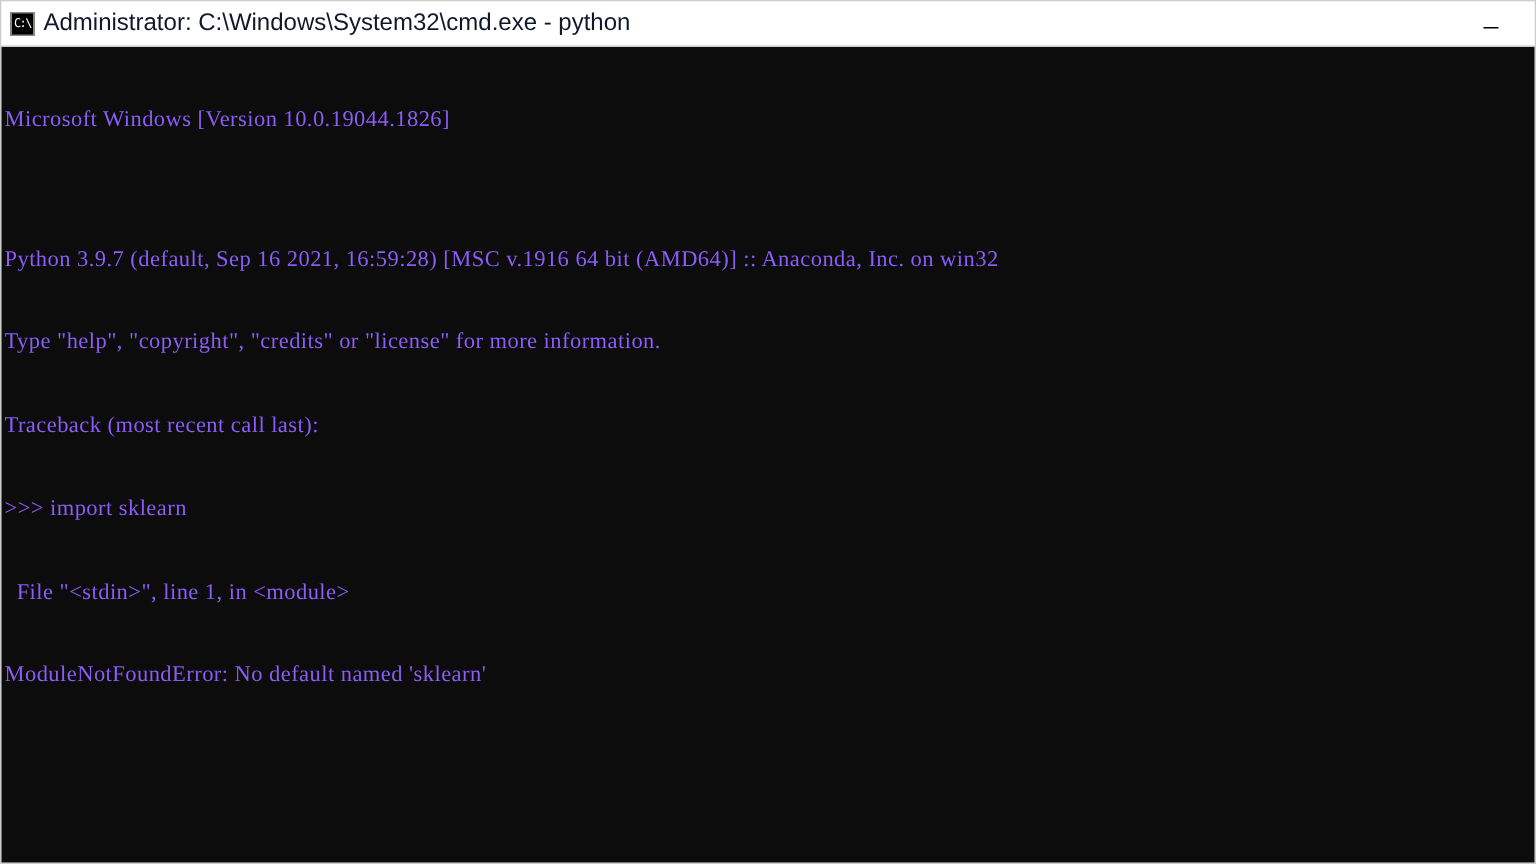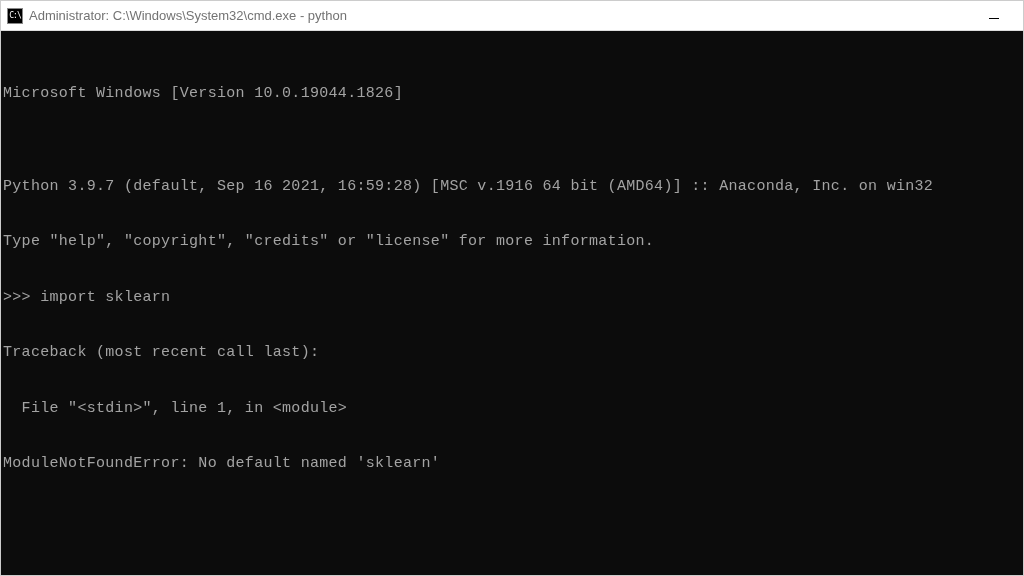--- a/index.html
+++ b/index.html
@@ -38,22 +38,22 @@
       font-size: 8px;
       font-family: monospace;
       display: flex;
       align-items: center;
       justify-content: center;
       margin-right: 6px;
       border: 1px solid #888;
       letter-spacing: -1px;
     }
     .titlebar-text {
-      font-size: 13px;
-      color: #737373;
+      font-size: 16px;
+      color: #0f172a;
       flex: 1;
     }
     .titlebar-controls {
       display: flex;
       align-items: center;
       height: 100%;
     }
     .titlebar-btn {
       width: 46px;
       height: 30px;
@@ -66,25 +66,25 @@
     }
     .minimize-line {
       width: 10px;
       height: 1px;
       background: #000;
       margin-top: 6px;
     }
     .console {
       flex: 1;
       background: #0c0c0c;
-      color: #a3a3a3;
-      font-family: Liberation Mono, monospace;
+      color: #8b5cf6;
+      font-family: Liberation Serif, serif;
       font-size: 15px;
       line-height: 18.5px;
-      padding: 17px 0 0 2px;
+      padding: 3px 0 0 2px;
       white-space: pre;
       overflow: hidden;
       letter-spacing: 0.3px;
     }
     .console .line {
       display: block;
     }
   </style>
 </head>
 <body>
@@ -97,19 +97,19 @@
       <div class="titlebar-btn">
         <div class="minimize-line"></div>
       </div>
     </div>
   </div>
   <div class="console">
     <span class="line">Microsoft Windows [Version 10.0.19044.1826]</span>
     <span class="line"></span>
     <span class="line">Python 3.9.7 (default, Sep 16 2021, 16:59:28) [MSC v.1916 64 bit (AMD64)] :: Anaconda, Inc. on win32</span>
     <span class="line">Type "help", "copyright", "credits" or "license" for more information.</span>
+    <span class="line">Traceback (most recent call last):</span>
     <span class="line">&gt;&gt;&gt; import sklearn</span>
-    <span class="line">Traceback (most recent call last):</span>
     <span class="line">  File "&lt;stdin&gt;", line 1, in &lt;module&gt;</span>
     <span class="line">ModuleNotFoundError: No default named 'sklearn'</span>
     
   </div>
 </div>
 
 </body></html>

